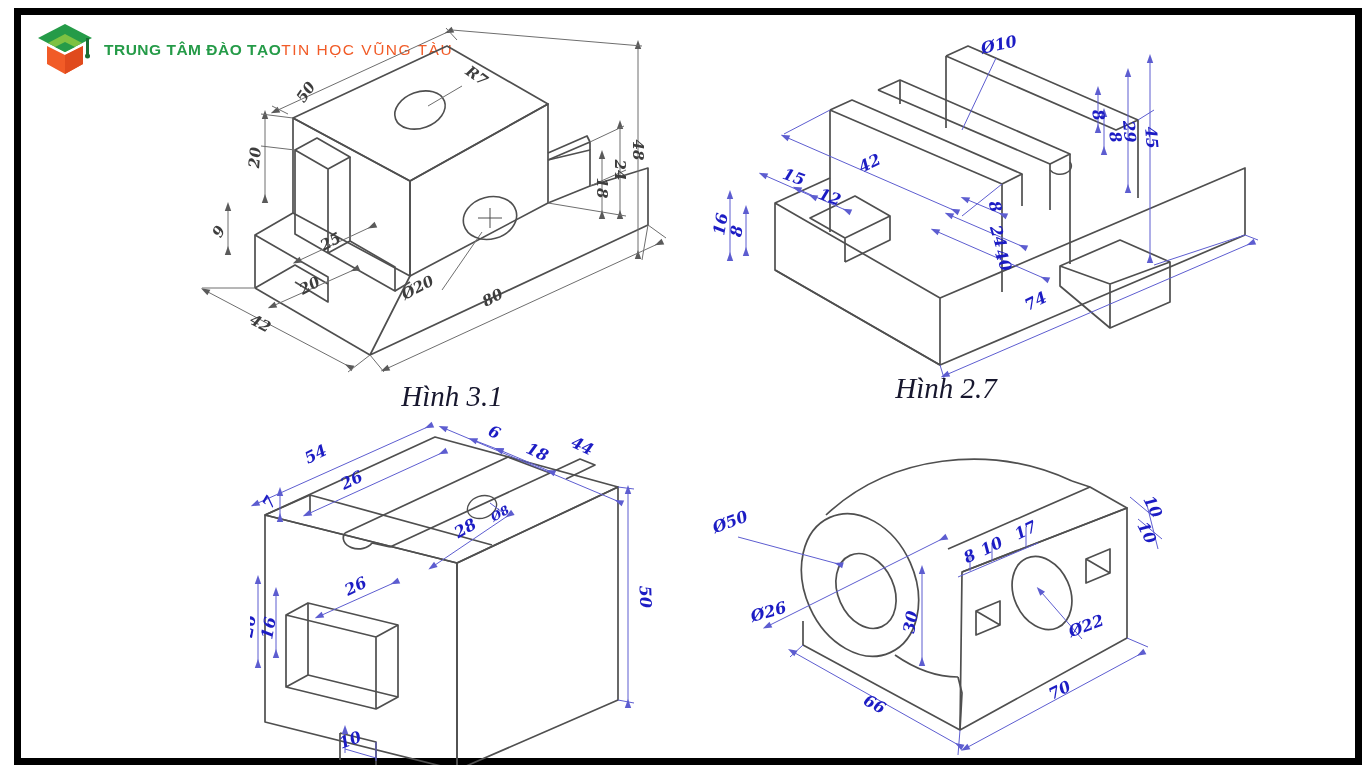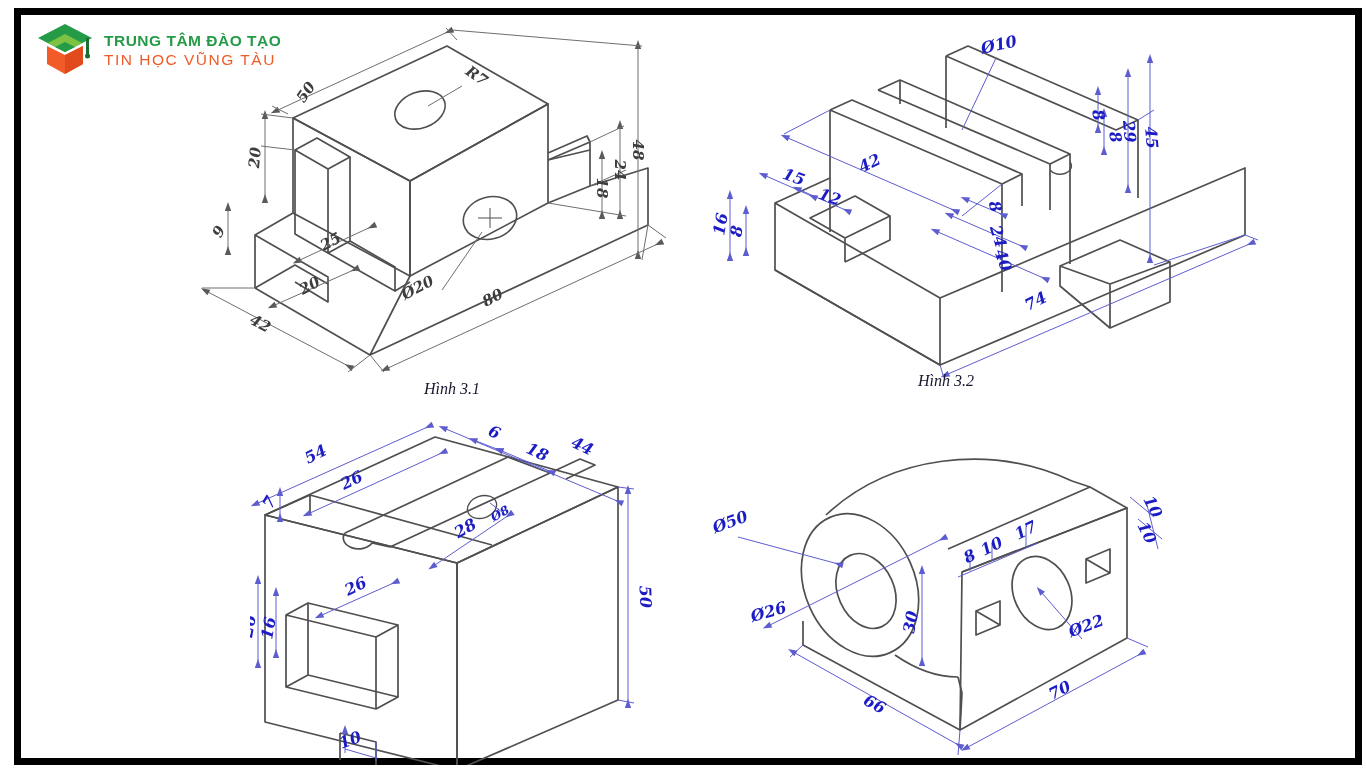--- a/index.html
+++ b/index.html
@@ -1,25 +1,25 @@
 <!DOCTYPE html>
 <html><head>
 <meta charset="utf-8">
 <style>
   html,body{margin:0;padding:0;background:#e8e8e8;}
   .page{position:relative;width:1366px;height:768px;background:#ffffff;overflow:hidden;
         font-family:"Liberation Sans",sans-serif;}
   .frame{position:absolute;left:14px;top:8px;width:1348px;height:757px;
          border:7px solid #000;box-sizing:border-box;pointer-events:none;}
   .logo{position:absolute;left:34px;top:22px;display:flex;align-items:center;gap:8px;}
-  .logo-text{display:flex;flex-direction:column;line-height:1.25;}
+  .logo-text{display:flex;line-height:1.25;}
   .logo-line1{font-weight:bold;font-size:15.5px;letter-spacing:.5px;}
   .logo-line2{font-weight:normal;font-size:15.5px;letter-spacing:1.5px;}
   .caption{position:absolute;font-family:"Liberation Serif",serif;font-style:italic;
-           font-size:16px;color:#17172e;transform:translateX(-50%);white-space:nowrap;}
+           font-size:29px;color:#17172e;transform:translateX(-50%);white-space:nowrap;}
   svg text{font-family:"DejaVu Serif",serif;font-style:italic;font-weight:bold;}
   .dimtxt-blue{fill:#1c1cc4;font-size:16px;}
   .dimtxt-dark{fill:#3d3d3d;font-size:15px;}
   .fig{position:absolute;}
 </style>
 </head>
 <body>
 
 <div class="page">
   <div class="frame"></div>
@@ -164,21 +164,21 @@
       <text x="92" y="172" text-anchor="middle" transform="rotate(20 92 172)">15</text>
       <text x="128" y="192" text-anchor="middle" transform="rotate(20 128 192)">12</text>
       <text x="26" y="215" text-anchor="middle" transform="rotate(-80 26 215)">16</text>
       <text x="42" y="222" text-anchor="middle" transform="rotate(-80 42 222)">8</text>
       <text x="290" y="198" text-anchor="middle" transform="rotate(75 290 198)">8</text>
       <text x="293" y="228" text-anchor="middle" transform="rotate(73 293 228)">24</text>
       <text x="298" y="252" text-anchor="middle" transform="rotate(70 298 252)">40</text>
       <text x="338" y="296" text-anchor="middle" transform="rotate(-26 338 296)">74</text>
     </g>
   </svg>
-  <div class="caption" style="left:946px;top:372px">Hình 3.2</div>
+  <div class="caption" style="left:946px;top:372px">Hình 2.7</div>
 
   <svg class="fig" style="left:250px;top:415px" width="430" height="350" viewBox="0 0 430 350">
     <defs>
       <marker id="a3" markerWidth="10" markerHeight="8" refX="8" refY="4" orient="auto">
         <path d="M0,4 L9,0.8 L9,7.2 Z" fill="#5d5dd0"></path>
       </marker>
     </defs>
     <g stroke="#4f4f4f" stroke-width="1.7" fill="none" stroke-linejoin="round">
 
       <path d="M15,100 L185,22 L368,72 L207,148 Z"></path>

